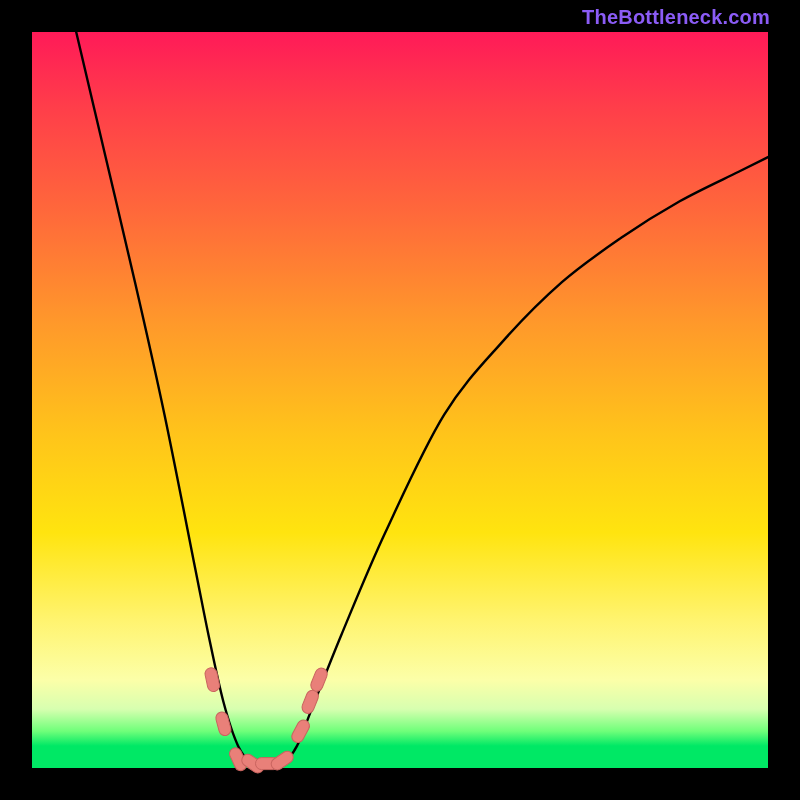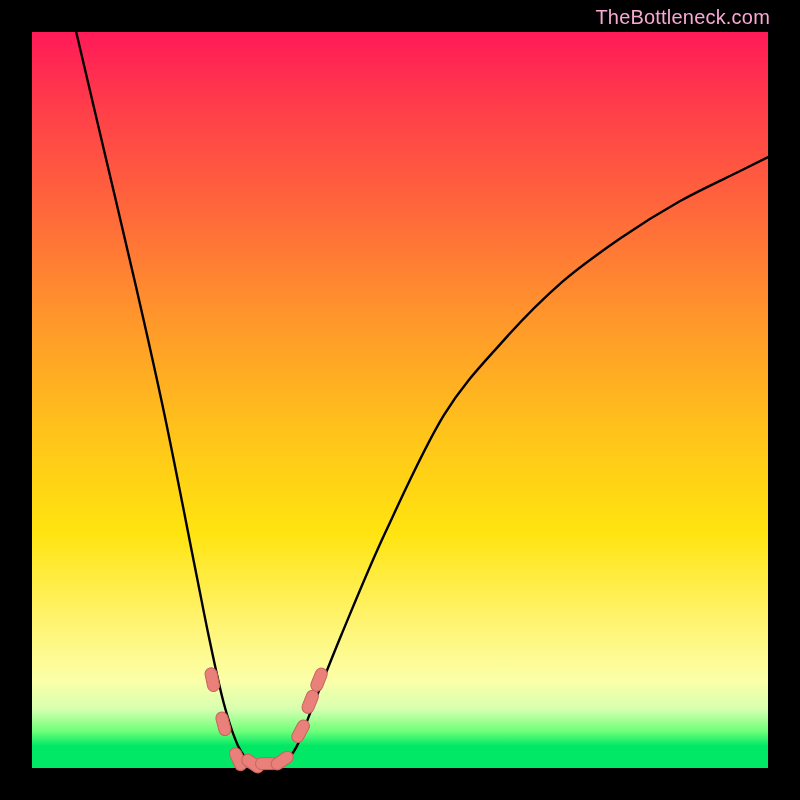--- a/index.html
+++ b/index.html
@@ -37,23 +37,23 @@
       #d7ffb0 92%,
       #6fff7a 95%,
       #00e865 97%,
       #00e865 100%
     );
   }
   .watermark {
     position: absolute;
     top: 6px;
     right: 30px;
-    color: #f9a8d4;
+    color: #8b5cf6;
     font-size: 20px;
-    font-weight: 400;
+    font-weight: 700;
     letter-spacing: 0.2px;
     user-select: none;
   }
   svg.curve-layer {
     position: absolute;
     left: 0;
     top: 0;
     width: 736px;
     height: 736px;
     overflow: visible;

